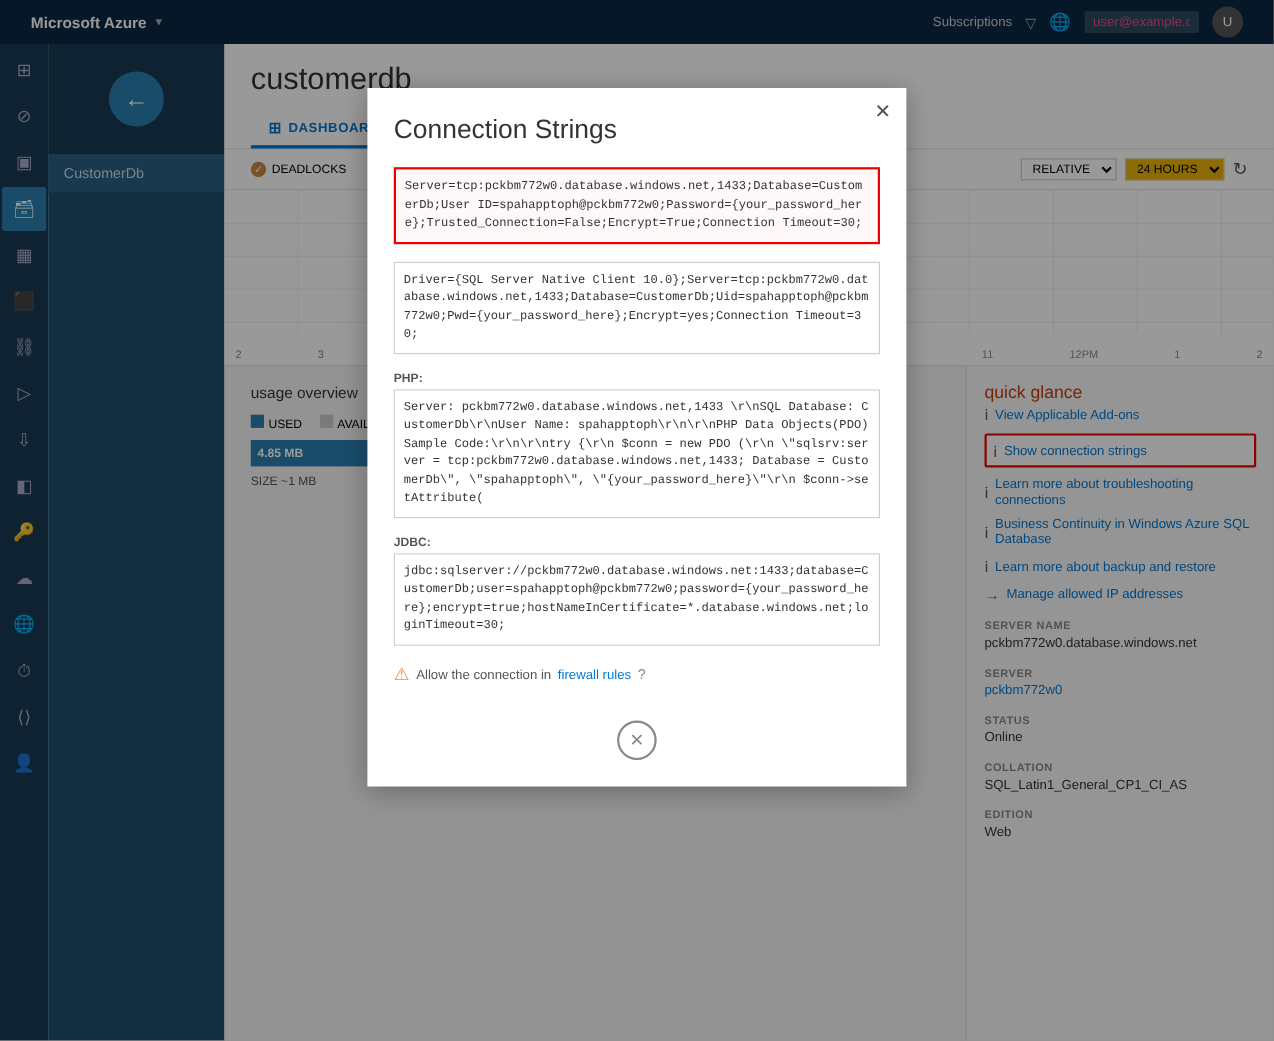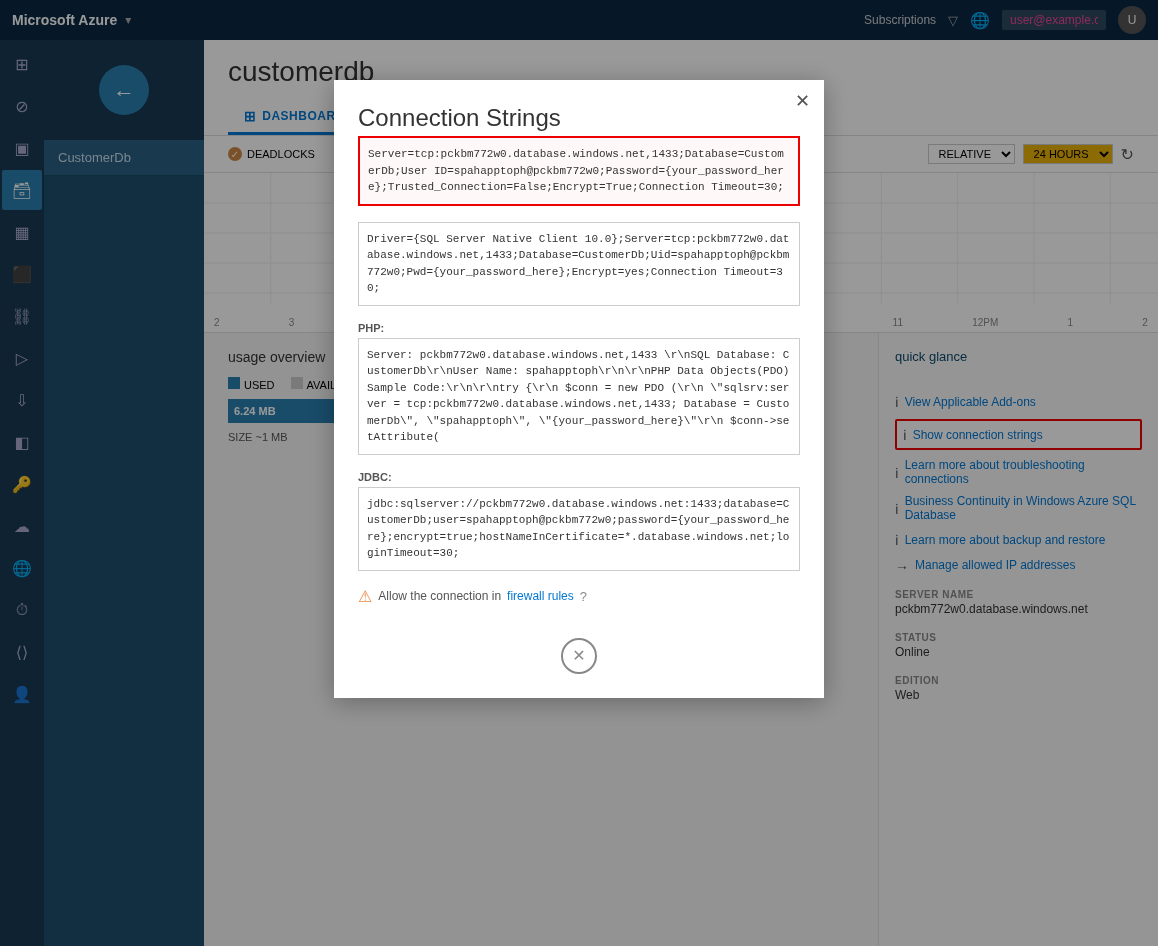--- a/index.html
+++ b/index.html
@@ -4,21 +4,21 @@
   <style>
     * { box-sizing: border-box; margin: 0; padding: 0; }
     body { font-family: 'Segoe UI', Arial, sans-serif; font-size: 13px; background: #f0f0f0; width: 1158px; height: 946px; overflow: hidden; }
 
     
     .topbar {
       background: #0a2942;
       height: 40px;
       display: flex;
       align-items: center;
-      padding: 0 12px;
+      padding: 0 28px;
       color: white;
       gap: 8px;
     }
     .topbar-logo { font-size: 14px; font-weight: 600; color: white; }
     .topbar-chevron { color: #aaa; font-size: 12px; cursor: pointer; }
     .topbar-right { margin-left: auto; display: flex; align-items: center; gap: 12px; }
     .topbar-subscriptions { font-size: 12px; color: #ccc; cursor: pointer; }
     .topbar-globe { font-size: 16px; color: #ccc; cursor: pointer; }
     .topbar-user-input { background: rgba(255,255,255,0.15); border: none; color: #ec4899; font-size: 12px; padding: 3px 8px; border-radius: 2px; width: 104px; }
     .topbar-avatar { width: 28px; height: 28px; border-radius: 50%; background: #555; display: flex; align-items: center; justify-content: center; color: white; font-size: 12px; }
@@ -165,21 +165,21 @@
     .usage-bar-used { background: #2a7fb0; height: 100%; display: flex; align-items: center; padding-left: 6px; color: white; font-size: 11px; font-weight: 600; }
     .usage-size-label { font-size: 11px; color: #555; margin-top: 4px; }
 
     .quick-glance {
       width: 280px;
       background: #f9f9f9;
       border-left: 1px solid #e0e0e0;
       padding: 16px;
       overflow-y: auto;
     }
-    .qg-title { font-size: 13px; font-weight: 300; color: #0c4a6e; margin-bottom: 28px; }
+    .qg-title { font-size: 16px; font-weight: 300; color: #c2410c; margin-bottom: 0; }
     .qg-link { font-size: 12px; color: #0078d4; cursor: pointer; display: flex; align-items: center; gap: 6px; margin-bottom: 8px; text-decoration: none; }
     .qg-link.highlighted { background: #fff; border: 2px solid #e00; border-radius: 2px; padding: 4px 6px; }
     .qg-icon { font-size: 14px; color: #555; }
     .qg-section { margin-top: 16px; }
     .qg-label { font-size: 10px; font-weight: 700; color: #888; letter-spacing: 0.5px; margin-bottom: 2px; }
     .qg-value { font-size: 12px; color: #333; }
     .qg-value-link { font-size: 12px; color: #0078d4; cursor: pointer; }
 
     
     .modal-overlay {
@@ -203,21 +203,21 @@
     }
     .modal-close {
       position: absolute;
       top: 10px; right: 14px;
       font-size: 18px;
       cursor: pointer;
       color: #555;
       background: none;
       border: none;
     }
-    .modal-title { font-size: 24px; font-weight: 300; color: #333; margin-bottom: 4px; }
+    .modal-title { font-size: 24px; font-weight: 300; color: #333; margin-bottom: 20px; }
     .conn-section { margin-bottom: 16px; }
     .conn-label { font-size: 11px; color: #555; margin-bottom: 4px; font-weight: 600; }
     .conn-box {
       border: 1px solid #ccc;
       padding: 8px;
       font-size: 11px;
       font-family: 'Courier New', monospace;
       color: #333;
       background: white;
       min-height: 60px;
@@ -391,21 +391,21 @@
     <div class="bottom-content">
 
       <div class="usage-panel">
         <div class="usage-title">usage overview</div>
         <div class="usage-legend">
           <span><span class="legend-square sq-blue" style="display:inline-block;width:12px;height:12px;margin-right:4px;"></span><span>USED</span></span>
           <span><span class="legend-square sq-gray" style="display:inline-block;width:12px;height:12px;margin-right:4px;"></span><span>AVAILABLE</span></span>
         </div>
         <div class="usage-bar-container">
           <div class="usage-bar-used" style="width:41%;">
-            <span>6.24 MB</span>
+            <span>4.85 MB</span>
           </div>
         </div>
         <div class="usage-size-label">
           <span>SIZE</span>
           <span>~1 MB</span>
         </div>
       </div>
 
       <div class="quick-glance">
         <div class="qg-title">quick glance</div>
@@ -438,26 +438,34 @@
         <a class="qg-link">
           <span class="qg-icon">→</span>
           <span>Manage allowed IP addresses</span>
         </a>
 
         <div class="qg-section">
           <div class="qg-label">SERVER NAME</div>
           <div class="qg-value">pckbm772w0.database.windows.net</div>
         </div>
 
+        <div class="qg-section">
+          <div class="qg-label">SERVER</div>
+          <div class="qg-value-link">pckbm772w0</div>
+        </div>
 
         <div class="qg-section">
           <div class="qg-label">STATUS</div>
           <div class="qg-value">Online</div>
         </div>
 
+        <div class="qg-section">
+          <div class="qg-label">COLLATION</div>
+          <div class="qg-value">SQL_Latin1_General_CP1_CI_AS</div>
+        </div>
 
         <div class="qg-section">
           <div class="qg-label">EDITION</div>
           <div class="qg-value">Web</div>
         </div>
       </div>
     </div>
   </div>
 </div>
 

